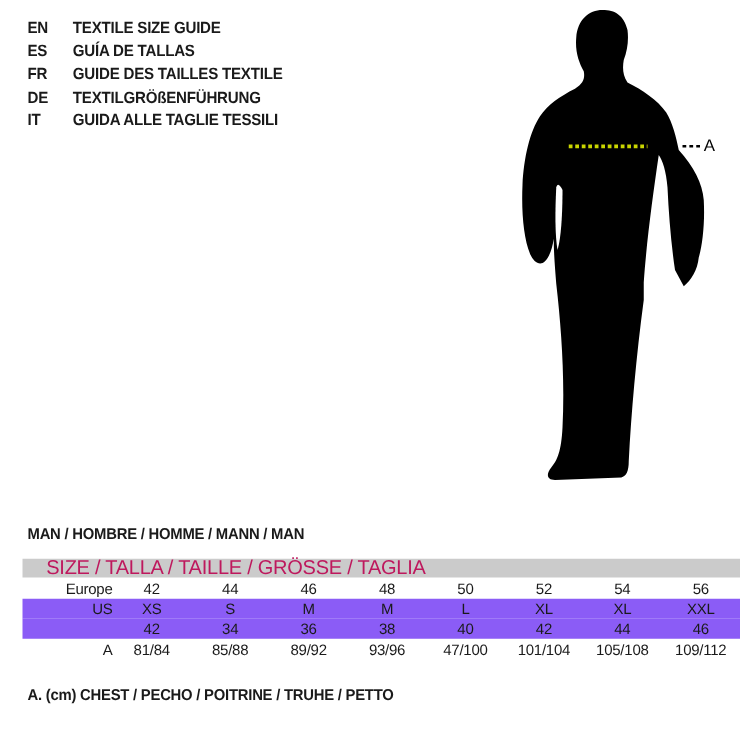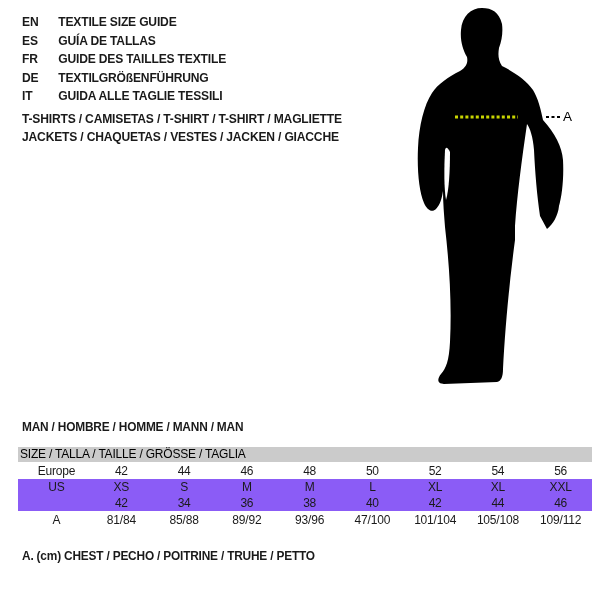--- a/index.html
+++ b/index.html
@@ -24,27 +24,27 @@
   .figure-wrap{position:absolute;left:398px;top:0;width:202px;height:400px;}
   .figure-wrap svg{display:block;}
   .chest-label{position:absolute;left:165px;top:109px;font-size:13.5px;font-weight:normal;color:#000;}
 
   
   .section-title{position:absolute;left:22px;top:420px;font-weight:bold;font-size:12.5px;
                  letter-spacing:-0.2px;transform:scaleX(0.95);transform-origin:0 0;white-space:nowrap;}
 
   
   .size-table{position:absolute;left:18px;top:447px;width:574px;font-size:12px;letter-spacing:-0.2px;}
-  .st-header{height:15px;line-height:15px;background:#cbcbcb;color:#000000;padding-left:2px;
-             font-size:12px;white-space:nowrap;}
+  .st-header{height:15px;line-height:15px;background:#cbcbcb;color:#be185d;padding-left:19px;
+             font-size:16px;white-space:nowrap;}
   .st-row{display:grid;grid-template-columns:72px repeat(8,1fr);align-items:center;}
   .st-row.shaded{background:#8b5cf6;}
   .st-row.h17{height:17px;}
   .st-row.h16{height:16px;}
-  .st-label{padding-left:5px;text-align:center;}
+  .st-label{padding-left:5px;text-align:right;}
   .st-cell{text-align:center;}
 
   
   .footnote{position:absolute;left:22px;top:549px;font-weight:bold;font-size:12.5px;
             letter-spacing:-0.2px;transform:scaleX(0.95);transform-origin:0 0;white-space:nowrap;}
 </style>
 </head>
 <body>
 
 <div class="canvas">
@@ -65,24 +65,20 @@
     <div class="lang-row">
       <span class="lang-code">DE</span>
       <span class="lang-text">TEXTILGRÖßENFÜHRUNG</span>
     </div>
     <div class="lang-row">
       <span class="lang-code">IT</span>
       <span class="lang-text">GUIDA ALLE TAGLIE TESSILI</span>
     </div>
   </div>
 
-  <div class="cat-block">
-    <div class="cat-line">T-SHIRTS / CAMISETAS / T-SHIRT / T-SHIRT / MAGLIETTE</div>
-    <div class="cat-line">JACKETS / CHAQUETAS / VESTES / JACKEN / GIACCHE</div>
-  </div>
 
   <div class="figure-wrap">
     <svg width="202" height="400" viewBox="0 0 202 400">
       <path fill="#000000" d="
         M 84,8
         C 73,8 64,16 63,30
         C 62,41 65,50 69,57
         C 70,62 69,67 62,71
         C 50,77 40,84 34,93
         C 26,105 21,126 20,148

